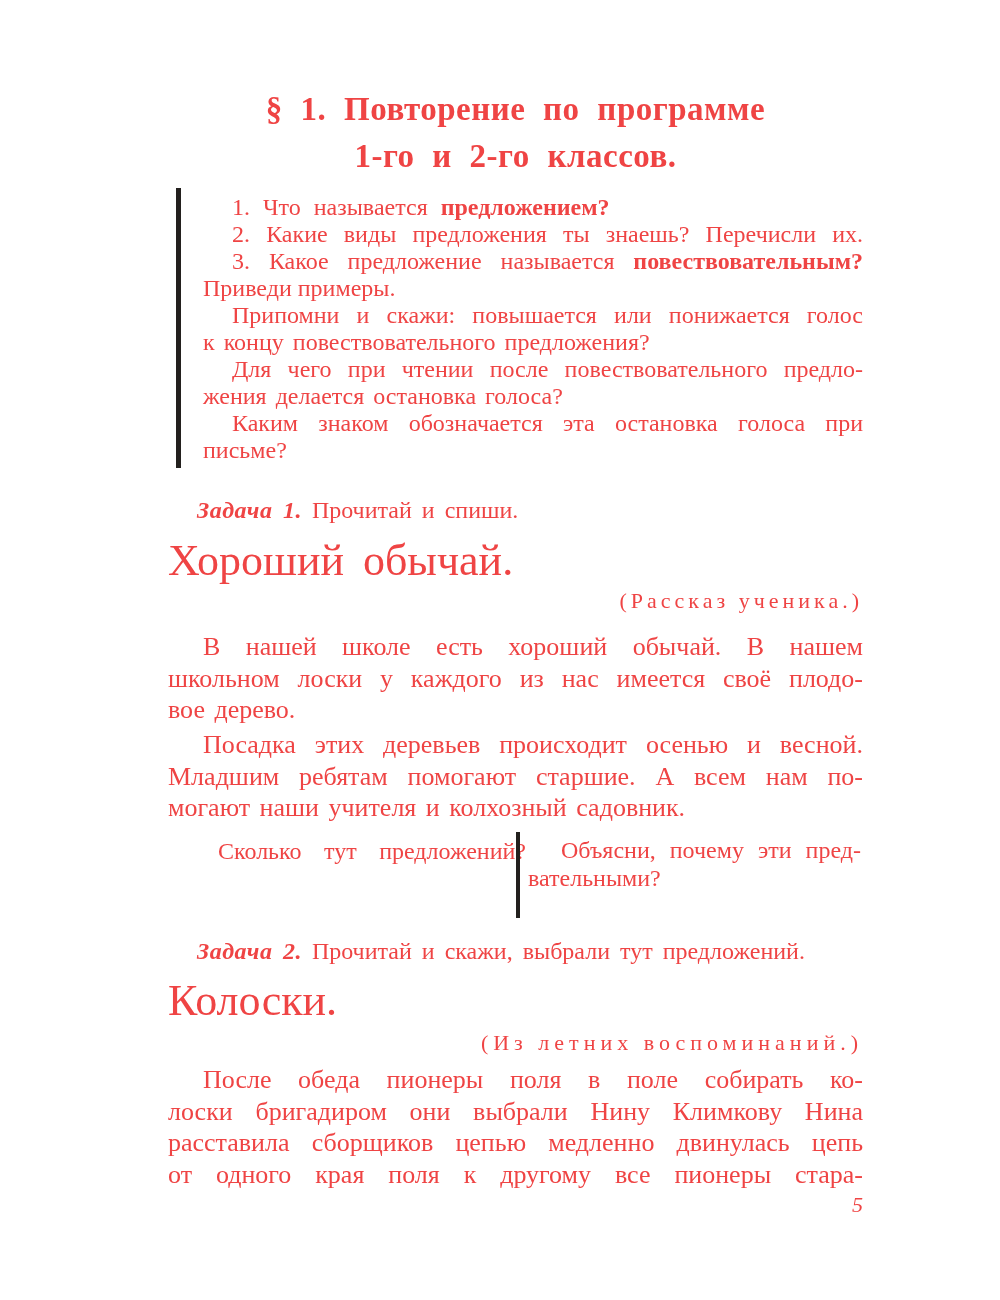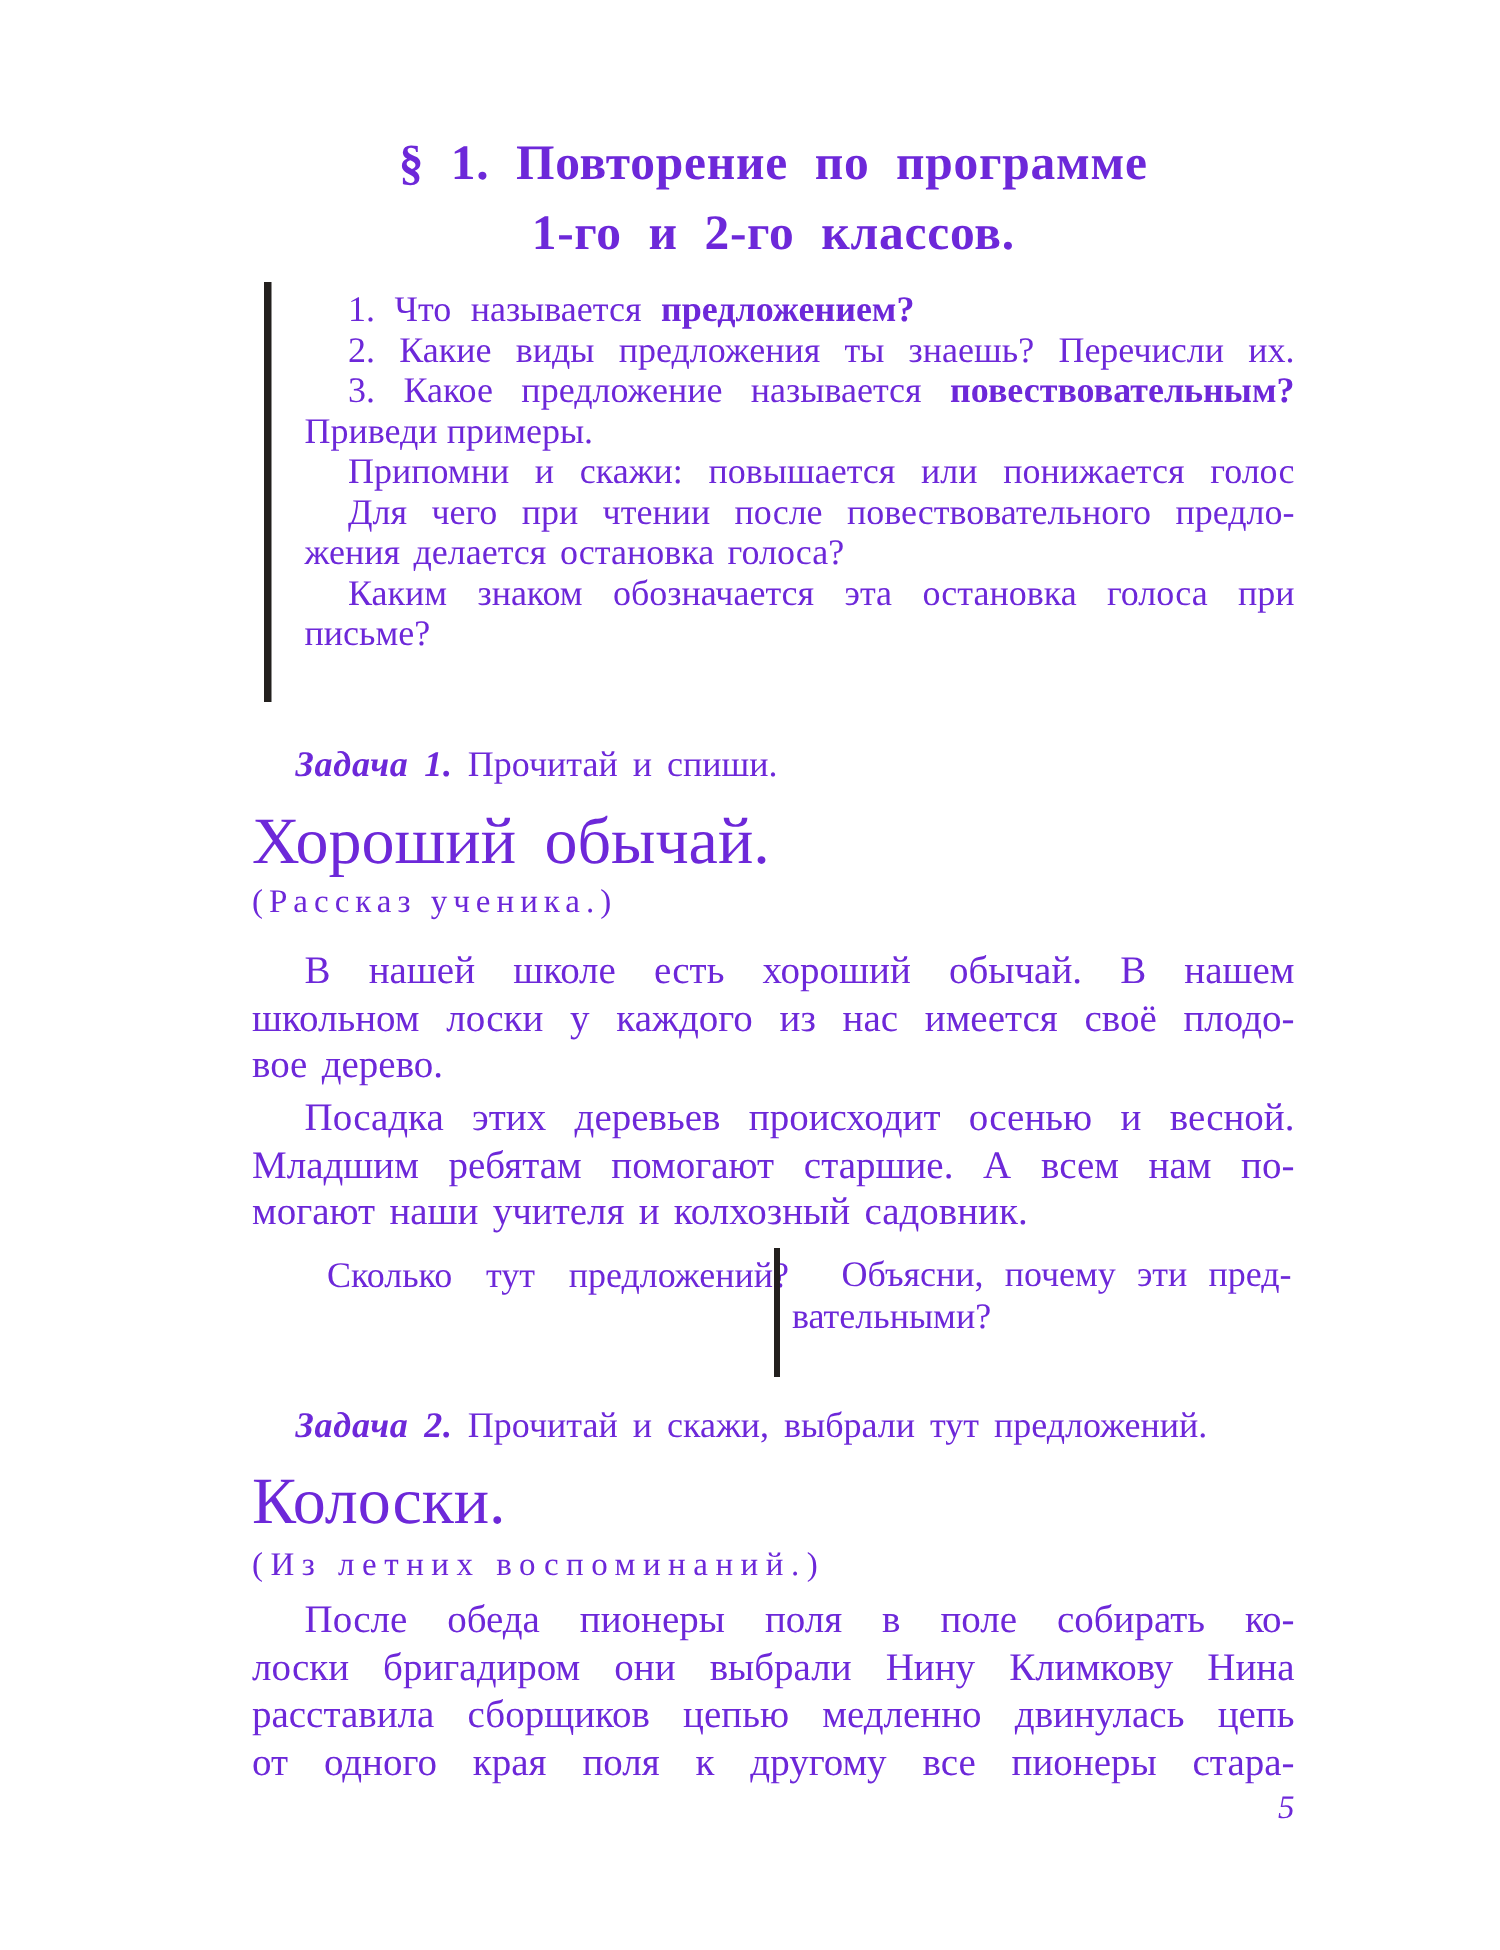--- a/index.html
+++ b/index.html
@@ -1,18 +1,18 @@
 <!DOCTYPE html>
 <html><head>
 <meta charset="utf-8">
 <style>
   html,body{margin:0;padding:0;background:#ffffff;}
   .page{
     position:relative;width:1000px;height:1300px;background:#ffffff;
-    font-family:"Liberation Serif",serif;color:#6d28d9;overflow:hidden;
+    font-family:"Liberation Serif",serif;color:#ef4444;overflow:hidden;
   }
   .abs{position:absolute;}
   
   #title{left:168px;top:86px;width:695px;text-align:center;font-weight:bold;
          font-size:33px;line-height:47px;word-spacing:9px;letter-spacing:.5px;}
   
   #questions{left:168px;top:194px;width:695px;font-size:24px;line-height:27px;}
   #qbar{position:absolute;left:8px;top:-6px;height:280px;width:5px;background:#23201e;}
   .qtext{margin-left:35px;}
   .ln{min-height:27px;}
@@ -24,21 +24,21 @@
   .b{font-weight:bold;}
   
   .task{font-size:24px;word-spacing:4px;}
   .task-label{font-weight:bold;font-style:italic;letter-spacing:.5px;}
   #task1{left:197px;top:497px;}
   #task2{left:197px;top:938px;}
   
   .story-title{left:168px;width:695px;text-align:left;font-size:44px;line-height:42px;word-spacing:8px;}
   #story1-title{top:540px;}
   #story2-title{top:980px;}
-  .story-sub{left:168px;width:695px;text-align:left;font-size:22px;}
+  .story-sub{left:168px;width:695px;text-align:right;font-size:22px;}
   #story1-sub{top:588px;letter-spacing:4px;}
   #story2-sub{top:1030px;letter-spacing:5px;}
   
   .body-par{left:168px;width:695px;font-size:26px;line-height:31.5px;}
   #p1{top:631px;}
   #p2{top:729px;}
   #p3{top:1064px;}
   
   #cols{left:168px;top:836px;width:695px;height:86px;font-size:24px;line-height:28px;}
   #col-left{position:absolute;left:30px;top:1px;width:308px;text-align:justify;text-align-last:justify;margin-left:20px;}
@@ -59,20 +59,21 @@
   </div>
 
   <div class="abs" id="questions">
     <div id="qbar"></div>
     <div class="qtext">
       <div class="ln in ws"><span>1. Что называется </span><span class="b">предложением?</span></div>
       <div class="ln in j">2. Какие виды предложения ты знаешь? Перечисли их.</div>
       <div class="ln in j"><span>3. Какое предложение называется </span><span class="b">повествовательным?</span></div>
       <div class="ln">Приведи примеры.</div>
       <div class="ln in j">Припомни и скажи: повышается или понижается голос</div>
+      <div class="ln ws2">к концу повествовательного предложения?</div>
       <div class="ln in j">Для чего при чтении после повествовательного предло-</div>
       <div class="ln ws2">жения делается остановка голоса?</div>
       <div class="ln in j">Каким знаком обозначается эта остановка голоса при</div>
       <div class="ln">письме?</div>
     </div>
   </div>
 
   <div class="abs task" id="task1">
     <span class="task-label">Задача 1.</span><span> Прочитай и спиши.</span>
   </div>

